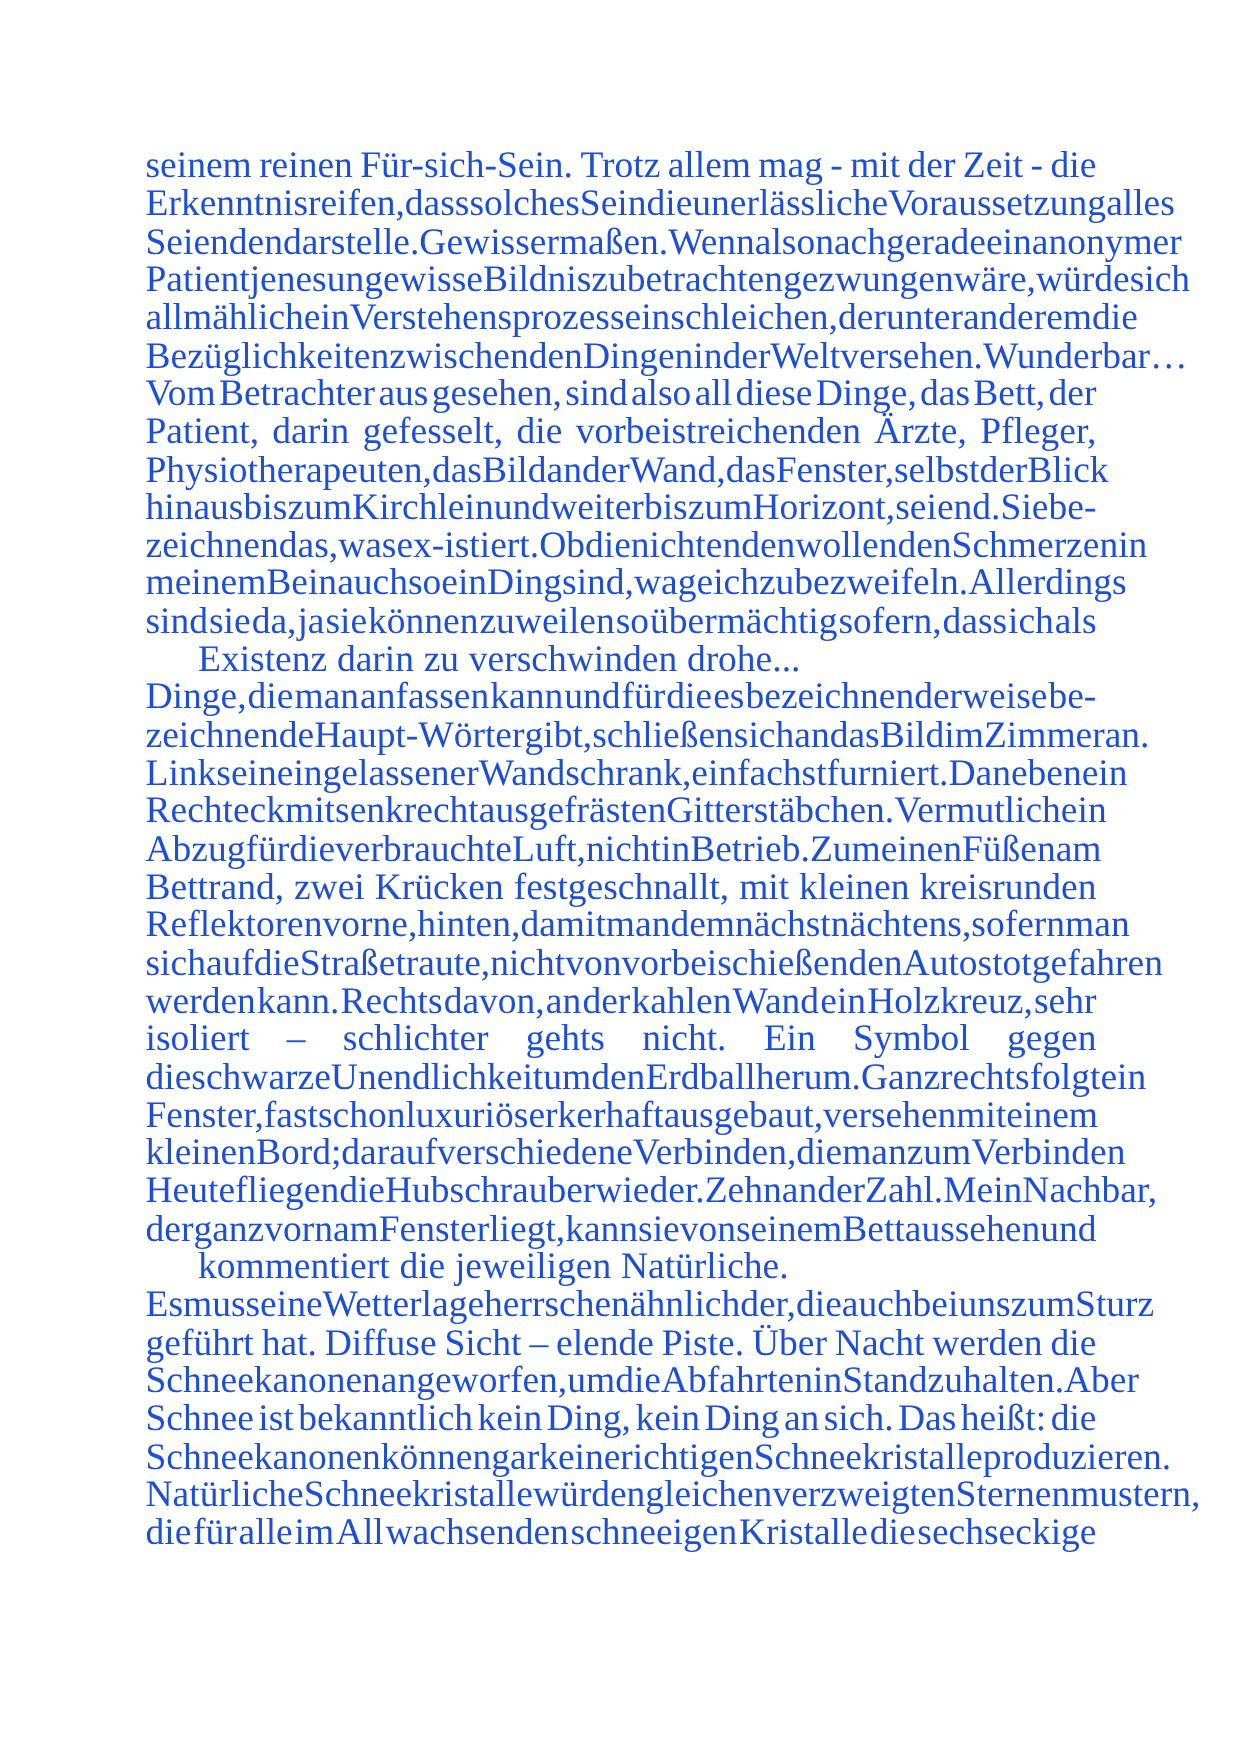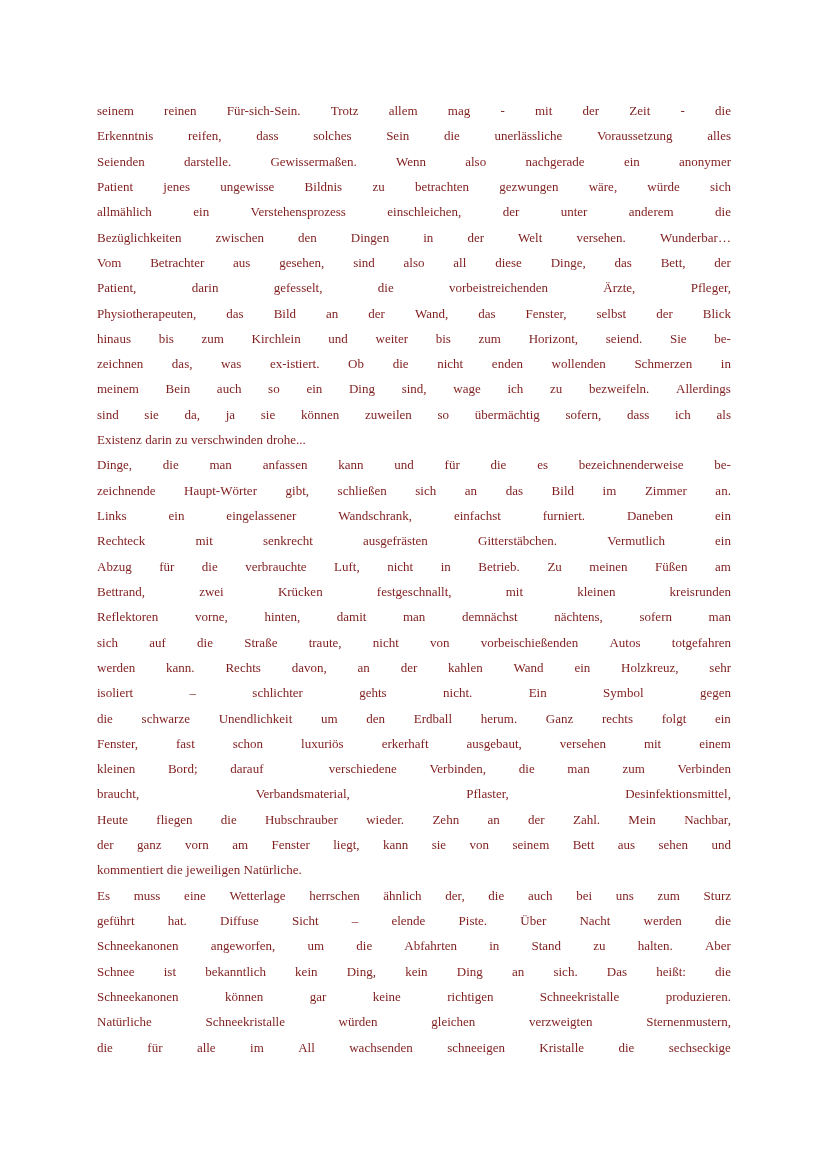--- a/index.html
+++ b/index.html
@@ -23,31 +23,32 @@
     position: absolute;
     left: 97px;
     top: 98px;
     width: 634px;
   }
   
   .line {
     display: flex;
     height: 25.32px;
     line-height: 25.32px;
-    font-size: 13px;
+    font-size: 25px;
     white-space: pre;
-    color: #7f1d1d;
+    color: #1d4ed8;
   }
   
   .line.just {
     justify-content: space-between;
   }
   
   .line.flush {
     justify-content: flex-start;
+    margin-left: 35px;
   }
   .line.flush .w + .w { margin-left: 0; }
   .line.flush .w {
     margin-right: 0.26em;
   }
   .line.flush .w:last-child { margin-right: 0; }
   .w {
     display: inline-block;
   }
 </style>
@@ -76,21 +77,20 @@
       <div class="line just"><span class="w">Rechteck</span><span class="w">mit</span><span class="w">senkrecht</span><span class="w">ausgefrästen</span><span class="w">Gitterstäbchen.</span><span class="w">Vermutlich</span><span class="w">ein</span></div>
       <div class="line just"><span class="w">Abzug</span><span class="w">für</span><span class="w">die</span><span class="w">verbrauchte</span><span class="w">Luft,</span><span class="w">nicht</span><span class="w">in</span><span class="w">Betrieb.</span><span class="w">Zu</span><span class="w">meinen</span><span class="w">Füßen</span><span class="w">am</span></div>
       <div class="line just"><span class="w">Bettrand,</span><span class="w">zwei</span><span class="w">Krücken</span><span class="w">festgeschnallt,</span><span class="w">mit</span><span class="w">kleinen</span><span class="w">kreisrunden</span></div>
       <div class="line just"><span class="w">Reflektoren</span><span class="w">vorne,</span><span class="w">hinten,</span><span class="w">damit</span><span class="w">man</span><span class="w">demnächst</span><span class="w">nächtens,</span><span class="w">sofern</span><span class="w">man</span></div>
       <div class="line just"><span class="w">sich</span><span class="w">auf</span><span class="w">die</span><span class="w">Straße</span><span class="w">traute,</span><span class="w">nicht</span><span class="w">von</span><span class="w">vorbeischießenden</span><span class="w">Autos</span><span class="w">totgefahren</span></div>
       <div class="line just"><span class="w">werden</span><span class="w">kann.</span><span class="w">Rechts</span><span class="w">davon,</span><span class="w">an</span><span class="w">der</span><span class="w">kahlen</span><span class="w">Wand</span><span class="w">ein</span><span class="w">Holzkreuz,</span><span class="w">sehr</span></div>
       <div class="line just"><span class="w">isoliert</span><span class="w">–</span><span class="w">schlichter</span><span class="w">gehts</span><span class="w">nicht.</span><span class="w">Ein</span><span class="w">Symbol</span><span class="w">gegen</span></div>
       <div class="line just"><span class="w">die</span><span class="w">schwarze</span><span class="w">Unendlichkeit</span><span class="w">um</span><span class="w">den</span><span class="w">Erdball</span><span class="w">herum.</span><span class="w">Ganz</span><span class="w">rechts</span><span class="w">folgt</span><span class="w">ein</span></div>
       <div class="line just"><span class="w">Fenster,</span><span class="w">fast</span><span class="w">schon</span><span class="w">luxuriös</span><span class="w">erkerhaft</span><span class="w">ausgebaut,</span><span class="w">versehen</span><span class="w">mit</span><span class="w">einem</span></div>
       <div class="line just"><span class="w">kleinen</span><span class="w">Bord;</span><span class="w">darauf</span><span class="w"></span><span class="w">verschiedene</span><span class="w">Verbinden,</span><span class="w">die</span><span class="w">man</span><span class="w">zum</span><span class="w">Verbinden</span></div>
-      <div class="line just"><span class="w">braucht,</span><span class="w">Verbandsmaterial,</span><span class="w">Pflaster,</span><span class="w">Desinfektionsmittel,</span></div>
       <div class="line just"><span class="w">Heute</span><span class="w">fliegen</span><span class="w">die</span><span class="w">Hubschrauber</span><span class="w">wieder.</span><span class="w">Zehn</span><span class="w">an</span><span class="w">der</span><span class="w">Zahl.</span><span class="w">Mein</span><span class="w">Nachbar,</span></div>
       <div class="line just"><span class="w">der</span><span class="w">ganz</span><span class="w">vorn</span><span class="w">am</span><span class="w">Fenster</span><span class="w">liegt,</span><span class="w">kann</span><span class="w">sie</span><span class="w">von</span><span class="w">seinem</span><span class="w">Bett</span><span class="w">aus</span><span class="w">sehen</span><span class="w">und</span></div>
       <div class="line flush"><span class="w">kommentiert</span><span class="w">die</span><span class="w">jeweiligen</span><span class="w">Natürliche.</span></div>
       <div class="line just"><span class="w">Es</span><span class="w">muss</span><span class="w">eine</span><span class="w">Wetterlage</span><span class="w">herrschen</span><span class="w">ähnlich</span><span class="w">der,</span><span class="w">die</span><span class="w">auch</span><span class="w">bei</span><span class="w">uns</span><span class="w">zum</span><span class="w">Sturz</span></div>
       <div class="line just"><span class="w">geführt</span><span class="w">hat.</span><span class="w">Diffuse</span><span class="w">Sicht</span><span class="w">–</span><span class="w">elende</span><span class="w">Piste.</span><span class="w">Über</span><span class="w">Nacht</span><span class="w">werden</span><span class="w">die</span></div>
       <div class="line just"><span class="w">Schneekanonen</span><span class="w">angeworfen,</span><span class="w">um</span><span class="w">die</span><span class="w">Abfahrten</span><span class="w">in</span><span class="w">Stand</span><span class="w">zu</span><span class="w">halten.</span><span class="w">Aber</span></div>
       <div class="line just"><span class="w">Schnee</span><span class="w">ist</span><span class="w">bekanntlich</span><span class="w">kein</span><span class="w">Ding,</span><span class="w">kein</span><span class="w">Ding</span><span class="w">an</span><span class="w">sich.</span><span class="w">Das</span><span class="w">heißt:</span><span class="w">die</span></div>
       <div class="line just"><span class="w">Schneekanonen</span><span class="w">können</span><span class="w">gar</span><span class="w">keine</span><span class="w">richtigen</span><span class="w">Schneekristalle</span><span class="w">produzieren.</span></div>
       <div class="line just"><span class="w">Natürliche</span><span class="w">Schneekristalle</span><span class="w">würden</span><span class="w">gleichen</span><span class="w">verzweigten</span><span class="w">Sternenmustern,</span></div>
       <div class="line just"><span class="w">die</span><span class="w">für</span><span class="w">alle</span><span class="w">im</span><span class="w">All</span><span class="w">wachsenden</span><span class="w">schneeigen</span><span class="w">Kristalle</span><span class="w">die</span><span class="w">sechseckige</span></div>

